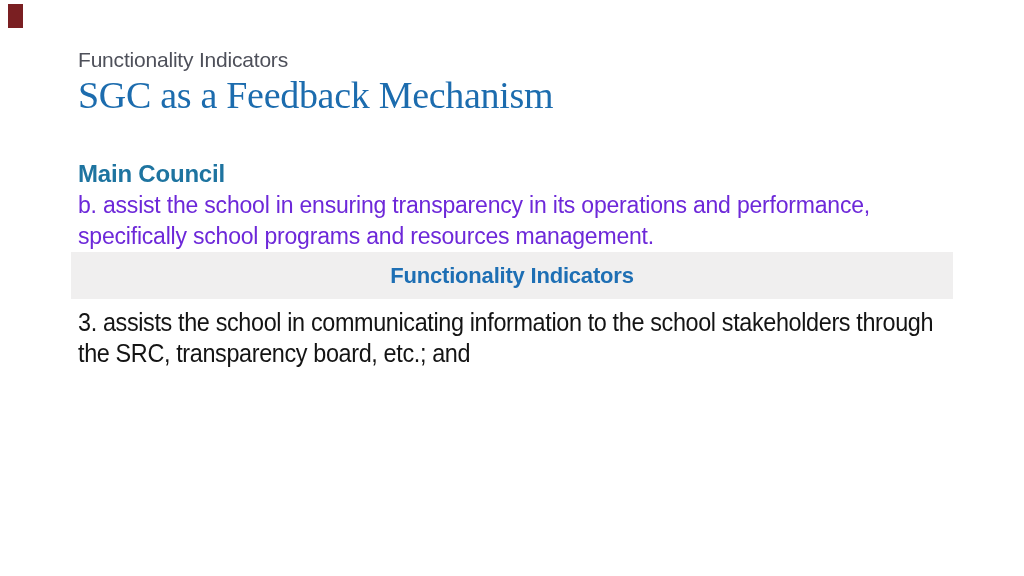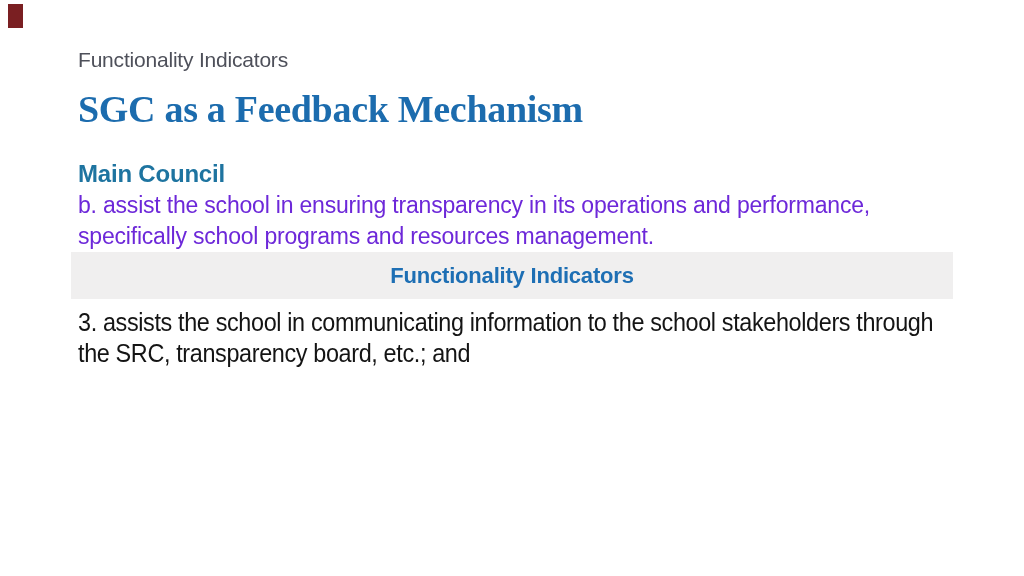--- a/index.html
+++ b/index.html
@@ -25,24 +25,24 @@
     left: 78px;
     top: 48px;
   }
   .eyebrow {
     font-size: 21px;
     font-weight: 400;
     color: #4e505a;
     letter-spacing: -0.2px;
   }
   .slide-title {
-    margin-top: 15px;
+    margin-top: 1px;
     font-family: "Liberation Serif", serif;
     font-size: 38px;
-    font-weight: 700;
+    font-weight: 400;
     color: #1c6cae;
     letter-spacing: -0.3px;
   }
   .section-heading {
     position: absolute;
     left: 78px;
     top: 160px;
     font-size: 24px;
     font-weight: 700;
     color: #1e74a0;

